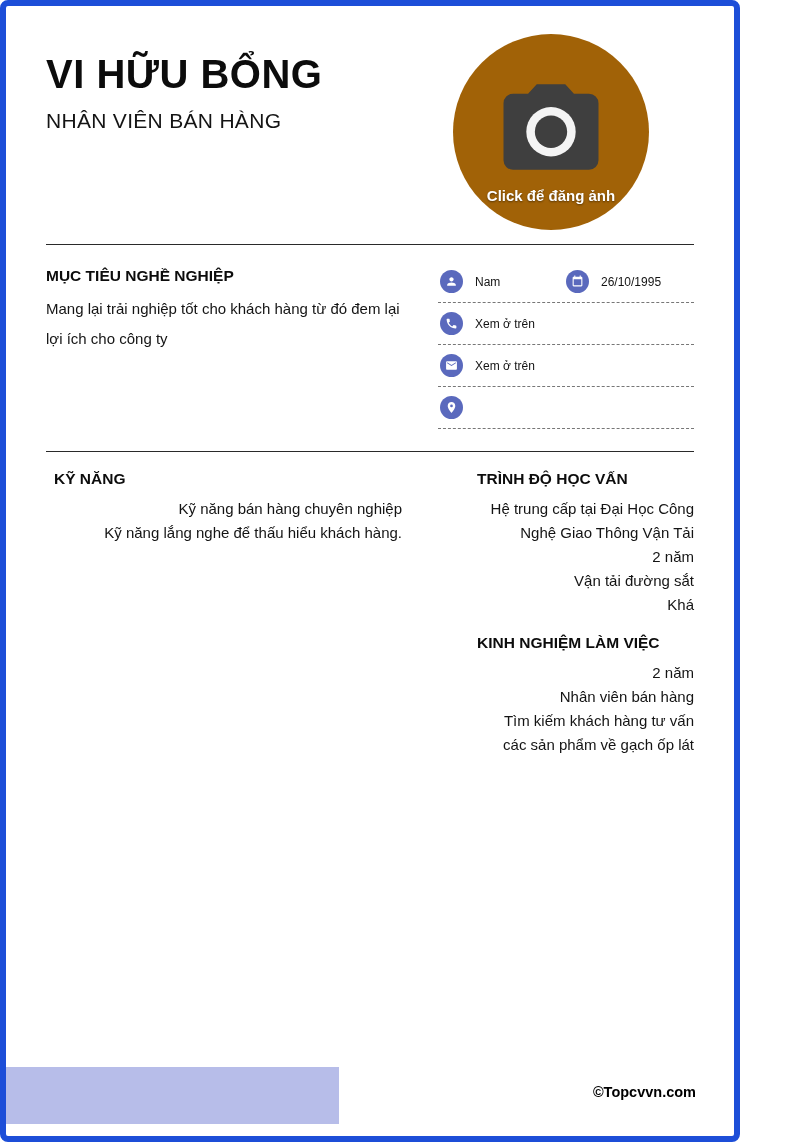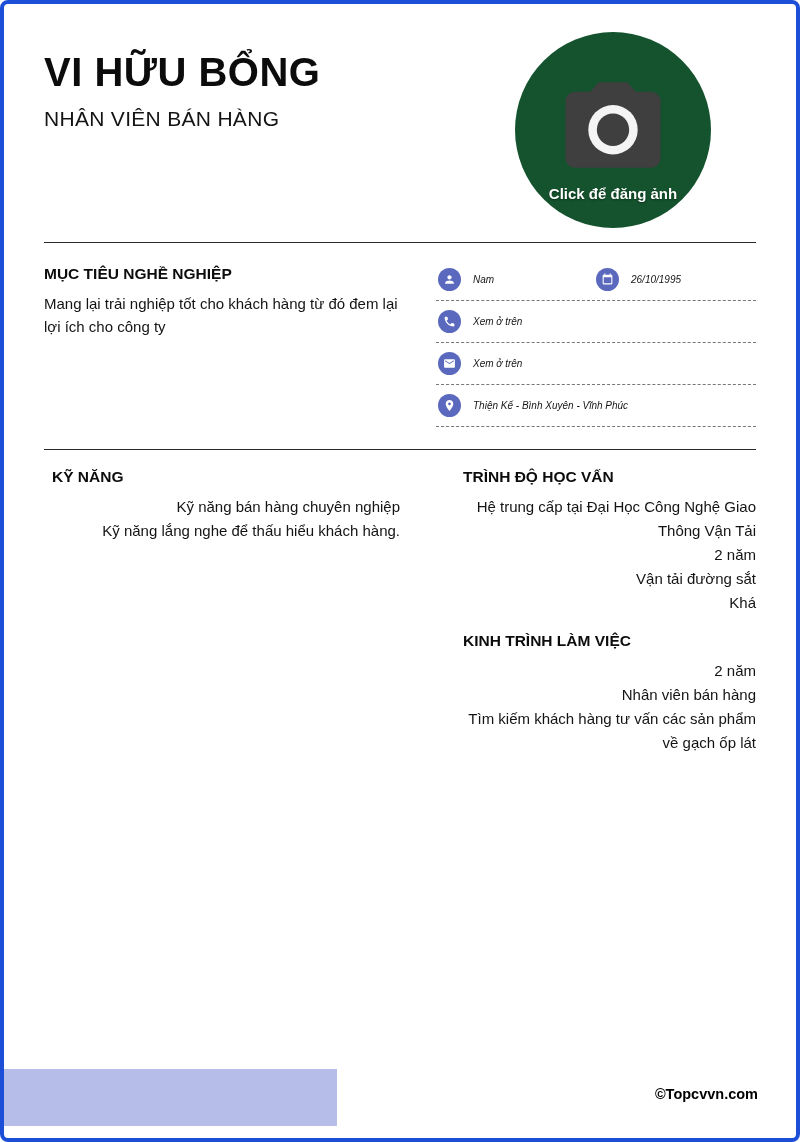--- a/index.html
+++ b/index.html
@@ -1,51 +1,51 @@
 <!DOCTYPE html>
 <html><head>
 <meta charset="utf-8">
 <style>
   * { margin:0; padding:0; box-sizing:border-box; }
   html,body { width:800px; height:1142px; }
   body { font-family:"Liberation Sans","DejaVu Sans",sans-serif; background:#fff; color:#141414; }
-  .page { position:relative; width:800px; height:1142px; background:#fff;
-          border:4px solid #1d4ed8; border-radius:8px; overflow:hidden; }
+  .page { position:relative; width:740px; height:1142px; background:#fff;
+          border:6px solid #1d4ed8; border-radius:8px; overflow:hidden; }
 
   
   .header { position:relative; height:238px; padding:46px 40px 0 40px; }
   .name { font-size:40px; font-weight:800; letter-spacing:.5px; color:#0c0c0c; }
   .job-title { font-size:21px; font-weight:400; margin-top:12px; letter-spacing:.3px; }
   .photo { position:absolute; top:28px; right:85px; width:196px; height:196px;
-           border-radius:50%; background:#14532d; cursor:pointer; }
+           border-radius:50%; background:#a16207; cursor:pointer; }
   .photo svg.camera { position:absolute; top:36px; left:50%; transform:translateX(-50%);
            width:114px; height:114px; }
   .photo-caption { position:absolute; bottom:26px; width:100%; text-align:center;
            color:#fff; font-size:15px; font-weight:700;
            text-shadow:0 1px 2px rgba(0,0,0,.45); }
 
   .divider { border-top:1.5px solid #2a2a2a; margin:0 40px; }
 
   
   .top-grid { display:flex; gap:28px; padding:16px 40px 22px 40px; }
   .objective { width:364px; padding-top:6px; }
   .section-heading { font-size:15.5px; font-weight:700; color:#0c0c0c; margin-bottom:9px; }
-  .objective p { font-size:15px; line-height:23px; }
+  .objective p { font-size:15px; line-height:30px; }
   .contact { flex:1; }
   .contact-row { display:flex; align-items:center; gap:12px; padding:9px 2px;
                  border-bottom:1px dashed #777; min-height:41px; }
   .contact-pair { display:flex; width:100%; }
   .contact-item { display:flex; align-items:center; gap:12px; flex:1; }
   .icon-circle { width:23px; height:23px; border-radius:50%; background:#5a69bd;
                  display:flex; align-items:center; justify-content:center; flex:0 0 23px; }
   .icon-circle svg { width:13px; height:13px; fill:#fff; }
-  .contact-value { font-size:10px;font-style:italic; }
+  .contact-value { font-size:12px; }
 
   
-  .main-grid { display:flex; gap:16px; padding:18px 40px 0 40px; }
+  .main-grid { display:flex; gap:28px; padding:18px 40px 0 40px; }
   .col-left { width:356px; padding-left:8px; }
   .col-right { flex:1;margin-left:47px; }
   .body-line { font-size:15px; line-height:24px;text-align:right; }
   .section-block + .section-block { margin-top:17px; }
   .justified { text-align:justify; }
 
   
   .footer-bar { position:absolute; left:0; bottom:12px; width:333px; height:57px;
                 background:#b7bde9; }
   .copyright { position:absolute; right:38px; bottom:36px; font-size:14.5px; color:#000;font-weight:bold; }
@@ -117,21 +117,20 @@
         </span>
         <span class="contact-value">Xem ở trên</span>
       </div>
 
       <div class="contact-row">
         <span class="icon-circle">
           <svg viewBox="0 0 24 24">
               <path d="M12 2C8.13 2 5 5.13 5 9c0 5.25 7 13 7 13s7-7.75 7-13c0-3.87-3.13-7-7-7zm0 9.5a2.5 2.5 0 1 1 0-5 2.5 2.5 0 0 1 0 5z"></path>
             </svg>
         </span>
-        <span class="contact-value">Thiện Kế - Bình Xuyên - Vĩnh Phúc</span>
       </div>
     </div>
   </div>
 
   <div class="divider"></div>
 
   <div class="main-grid">
     <div class="col-left">
       <h2 class="section-heading">KỸ NĂNG</h2>
       <p class="body-line">Kỹ năng bán hàng chuyên nghiệp</p>
@@ -141,21 +140,21 @@
     <div class="col-right">
       <div class="section-block">
         <h2 class="section-heading">TRÌNH ĐỘ HỌC VẤN</h2>
         <p class="body-line">Hệ trung cấp tại Đại Học Công Nghệ Giao Thông Vận Tải</p>
         <p class="body-line">2 năm</p>
         <p class="body-line">Vận tải đường sắt</p>
         <p class="body-line">Khá</p>
       </div>
 
       <div class="section-block">
-        <h2 class="section-heading">KINH TRÌNH LÀM VIỆC</h2>
+        <h2 class="section-heading">KINH NGHIỆM LÀM VIỆC</h2>
         <p class="body-line">2 năm</p>
         <p class="body-line">Nhân viên bán hàng</p>
         <p class="body-line">Tìm kiếm khách hàng tư vấn các sản phẩm về gạch ốp lát</p>
       </div>
 
     </div>
   </div>
 
   <div class="footer-bar"></div>
   <div class="copyright">©Topcvvn.com</div>

